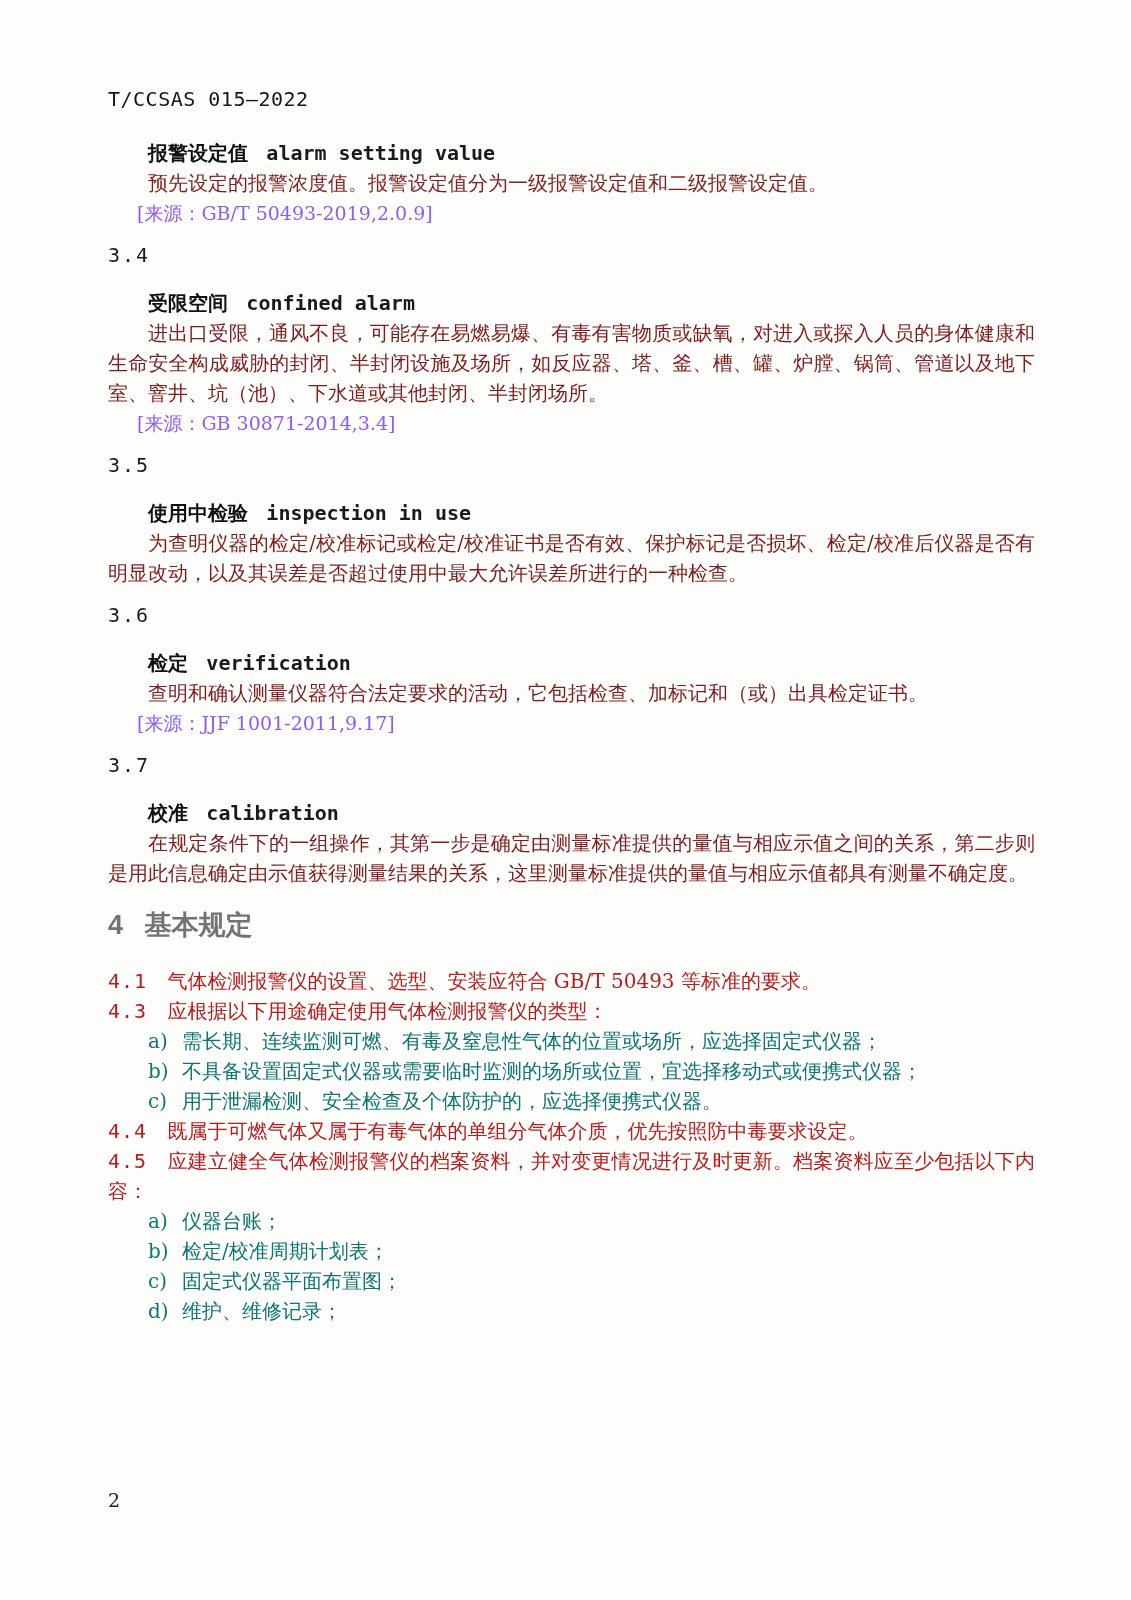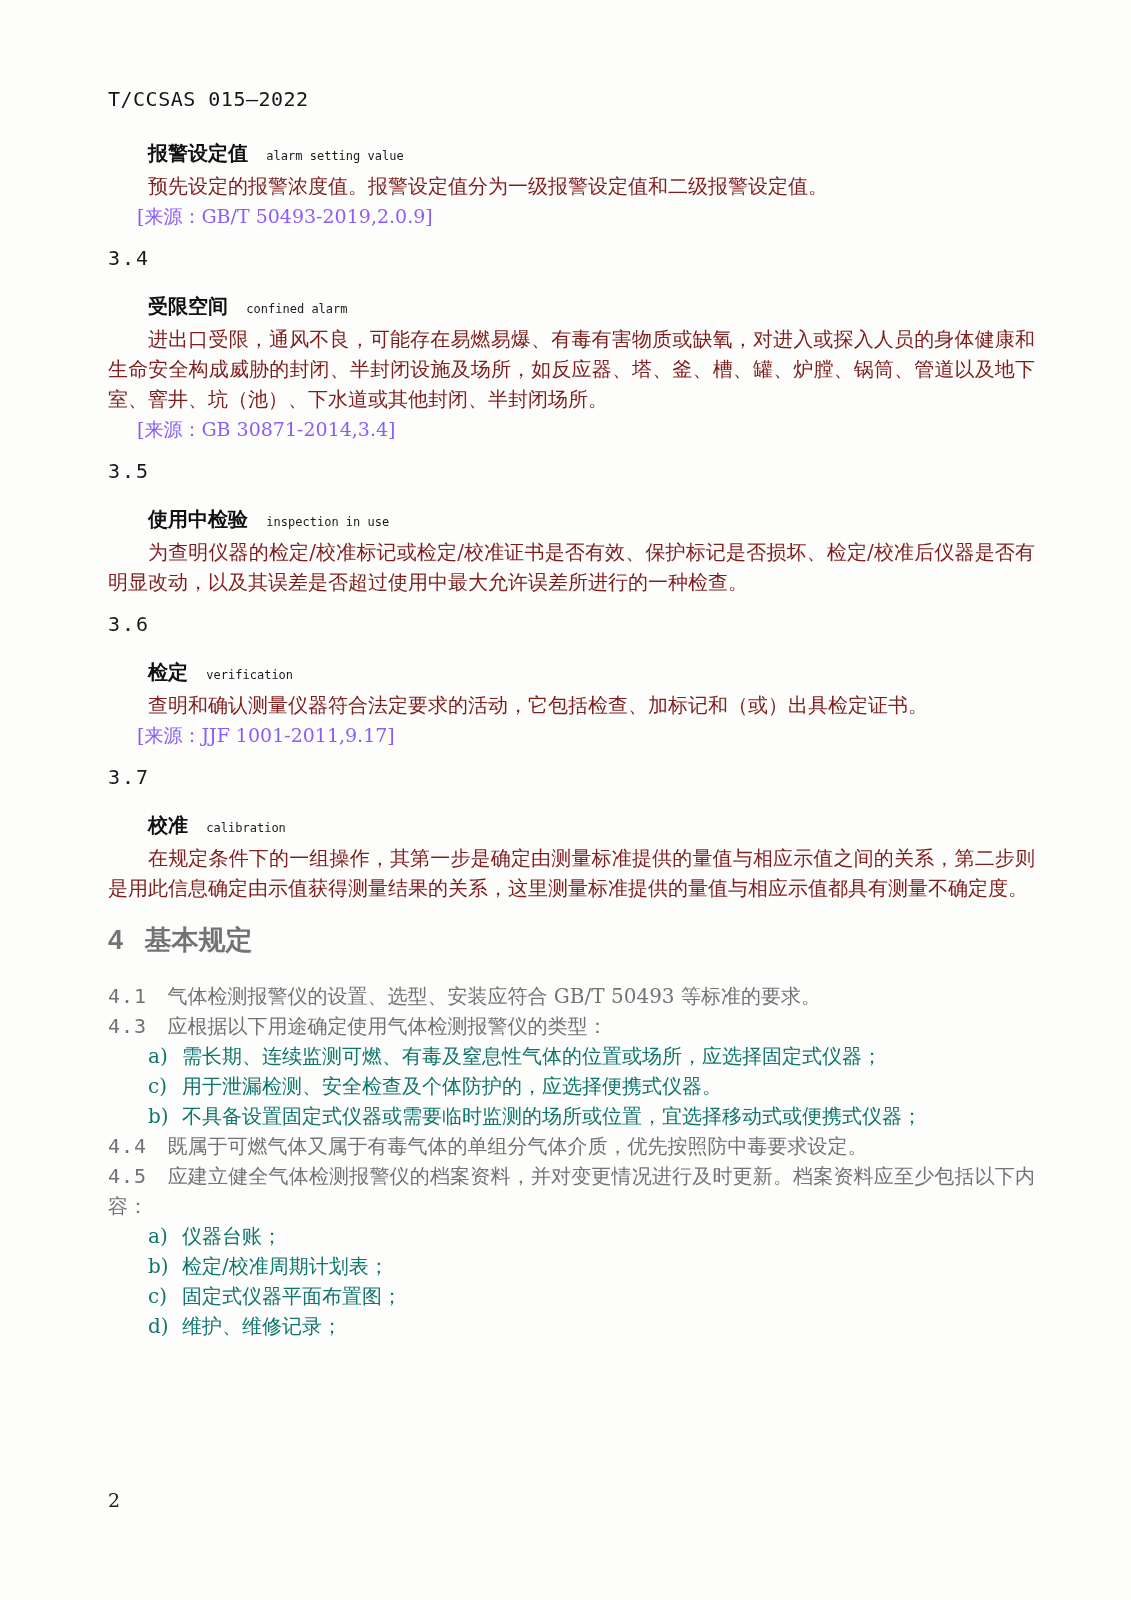--- a/index.html
+++ b/index.html
@@ -36,21 +36,21 @@
     font-size:20px;line-height:30px;
     padding-left:40px;
     margin:0;
   }
   .term-head .zh{
     font-family:"DejaVu Sans","Liberation Sans",sans-serif;
     font-weight:bold;color:#111;
   }
   .term-head .en{
     font-family:"DejaVu Sans Mono","Liberation Mono",monospace;
-    font-size:12px;margin-left:12px;color:#1a1a1a;
+    font-size:20px;margin-left:12px;color:#1a1a1a;font-weight:bold;
   }
   .para{
     margin:0;
     font-size:20px;line-height:30px;
     text-align:justify;
     text-indent:2em;
     color:#7f1d1d;
   }
   .source{
     margin:0;
@@ -65,21 +65,21 @@
     font-weight:bold;
     font-size:27px;line-height:30px;
     color:#737373;
   }
   .chapter-head .ch-num{margin-right:14px;}
   .clause{margin:0;}
   .clause-text{
     margin:0;
     font-size:20px;line-height:30px;
     text-align:justify;
-    color:#737373;
+    color:#b91c1c;
   }
   .clause-num{
     font-family:"DejaVu Sans Mono","Liberation Mono",monospace;
     letter-spacing:1px;
     margin-right:14px;
     white-space:nowrap;
   }
   .item{
     margin:0;
     padding-left:40px;
@@ -167,24 +167,24 @@
 
   <div class="clause">
     <p class="clause-text">
       <span class="clause-num">4.3</span>
       <span>应根据以下用途确定使用气体检测报警仪的类型：</span>
     </p>
     <p class="item">
       <span class="item-marker">a)</span><span>需长期、连续监测可燃、有毒及窒息性气体的位置或场所，应选择固定式仪器；</span>
     </p>
     <p class="item">
+      <span class="item-marker">b)</span><span>不具备设置固定式仪器或需要临时监测的场所或位置，宜选择移动式或便携式仪器；</span>
+    </p>
+    <p class="item">
       <span class="item-marker">c)</span><span>用于泄漏检测、安全检查及个体防护的，应选择便携式仪器。</span>
-    </p>
-    <p class="item">
-      <span class="item-marker">b)</span><span>不具备设置固定式仪器或需要临时监测的场所或位置，宜选择移动式或便携式仪器；</span>
     </p>
   </div>
 
   <div class="clause">
     <p class="clause-text">
       <span class="clause-num">4.4</span>
       <span>既属于可燃气体又属于有毒气体的单组分气体介质，优先按照防中毒要求设定。</span>
     </p>
   </div>
 

